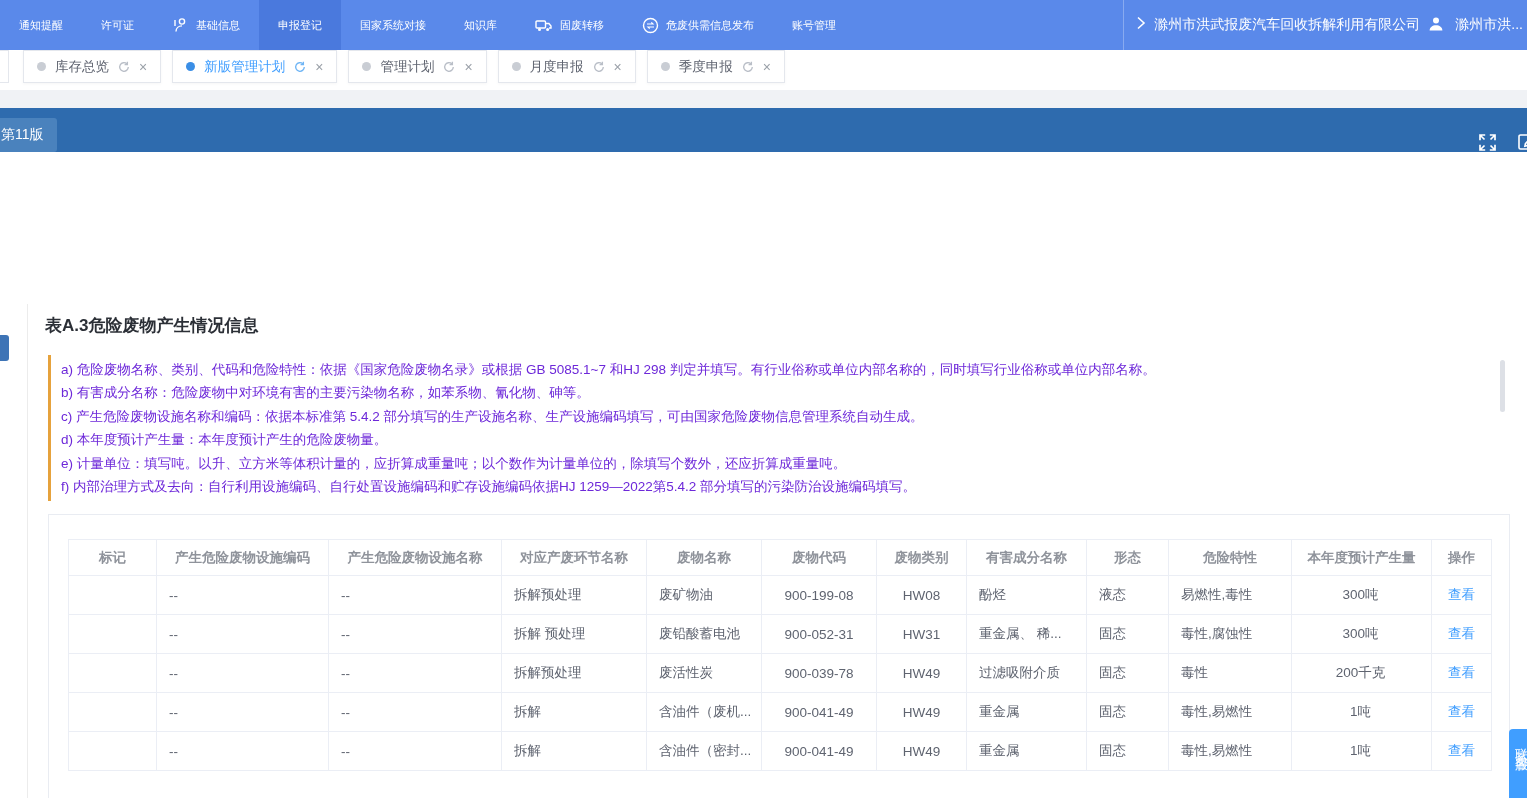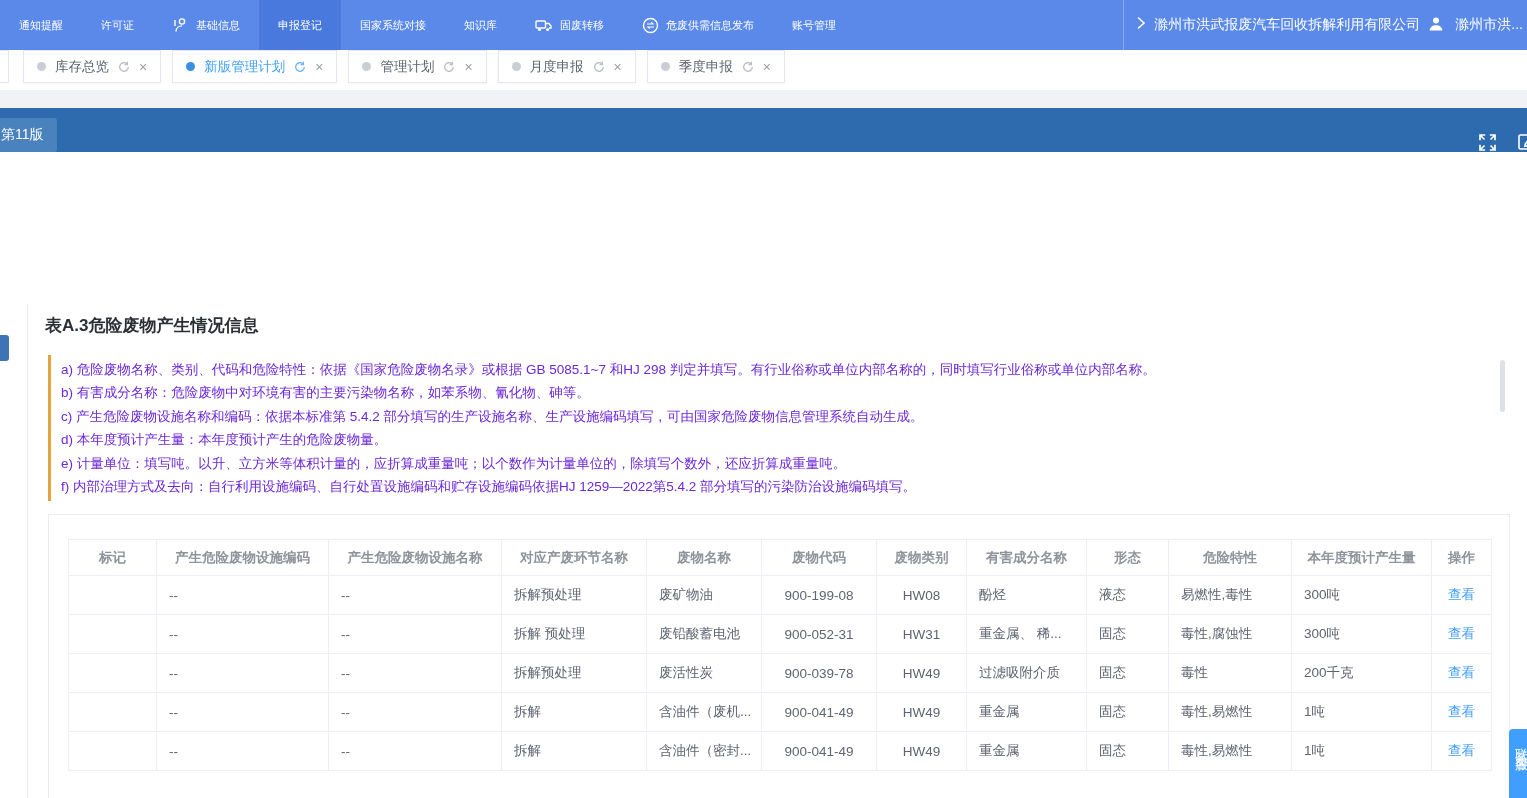--- a/index.html
+++ b/index.html
@@ -57,21 +57,21 @@
     background:#fff; border:1px solid #e9ecf2; border-bottom:none; }
   .card-title { height:48px; display:flex; align-items:center; padding-left:19px;
     font-size:15px; font-weight:500; color:#303133; border-bottom:1px solid #eef0f4; }
   .table-wrap { padding:24px 19px 0 19px; }
   table.waste-table { width:1423px; border-collapse:collapse; table-layout:fixed; }
   .waste-table th { height:36px; font-size:13.5px; font-weight:700; color:#8f939b;
     border:1px solid #ebeef5; padding:0 6px; white-space:nowrap; overflow:hidden; }
   .waste-table td { height:39px; font-size:13.5px; color:#5f6470; border:1px solid #ebeef5;
     padding:0 12px; text-align:left; white-space:nowrap; overflow:hidden; }
   .waste-table td:nth-child(6), .waste-table td:nth-child(7) { text-align:center; padding:0 4px; }
-  .waste-table td:nth-child(11) { text-align:left; padding-right:14px; }
+  .waste-table td:nth-child(11) { text-align:center; padding-right:14px; }
   .waste-table td:nth-child(12) { text-align:center; padding:0 4px; }
   .view-link { color:#409eff; text-decoration:none; cursor:pointer; }
   
   .float-widget { position:absolute; top:729px; left:1509px; width:30px; height:80px;
     background:#409eff; color:#fff; border-radius:4px 0 0 4px; writing-mode:vertical-rl;
     font-size:13px; letter-spacing:4px; padding-top:8px; padding-right:9px; text-align:left; cursor:pointer; }
 </style>
 </head>
 <body>
 

